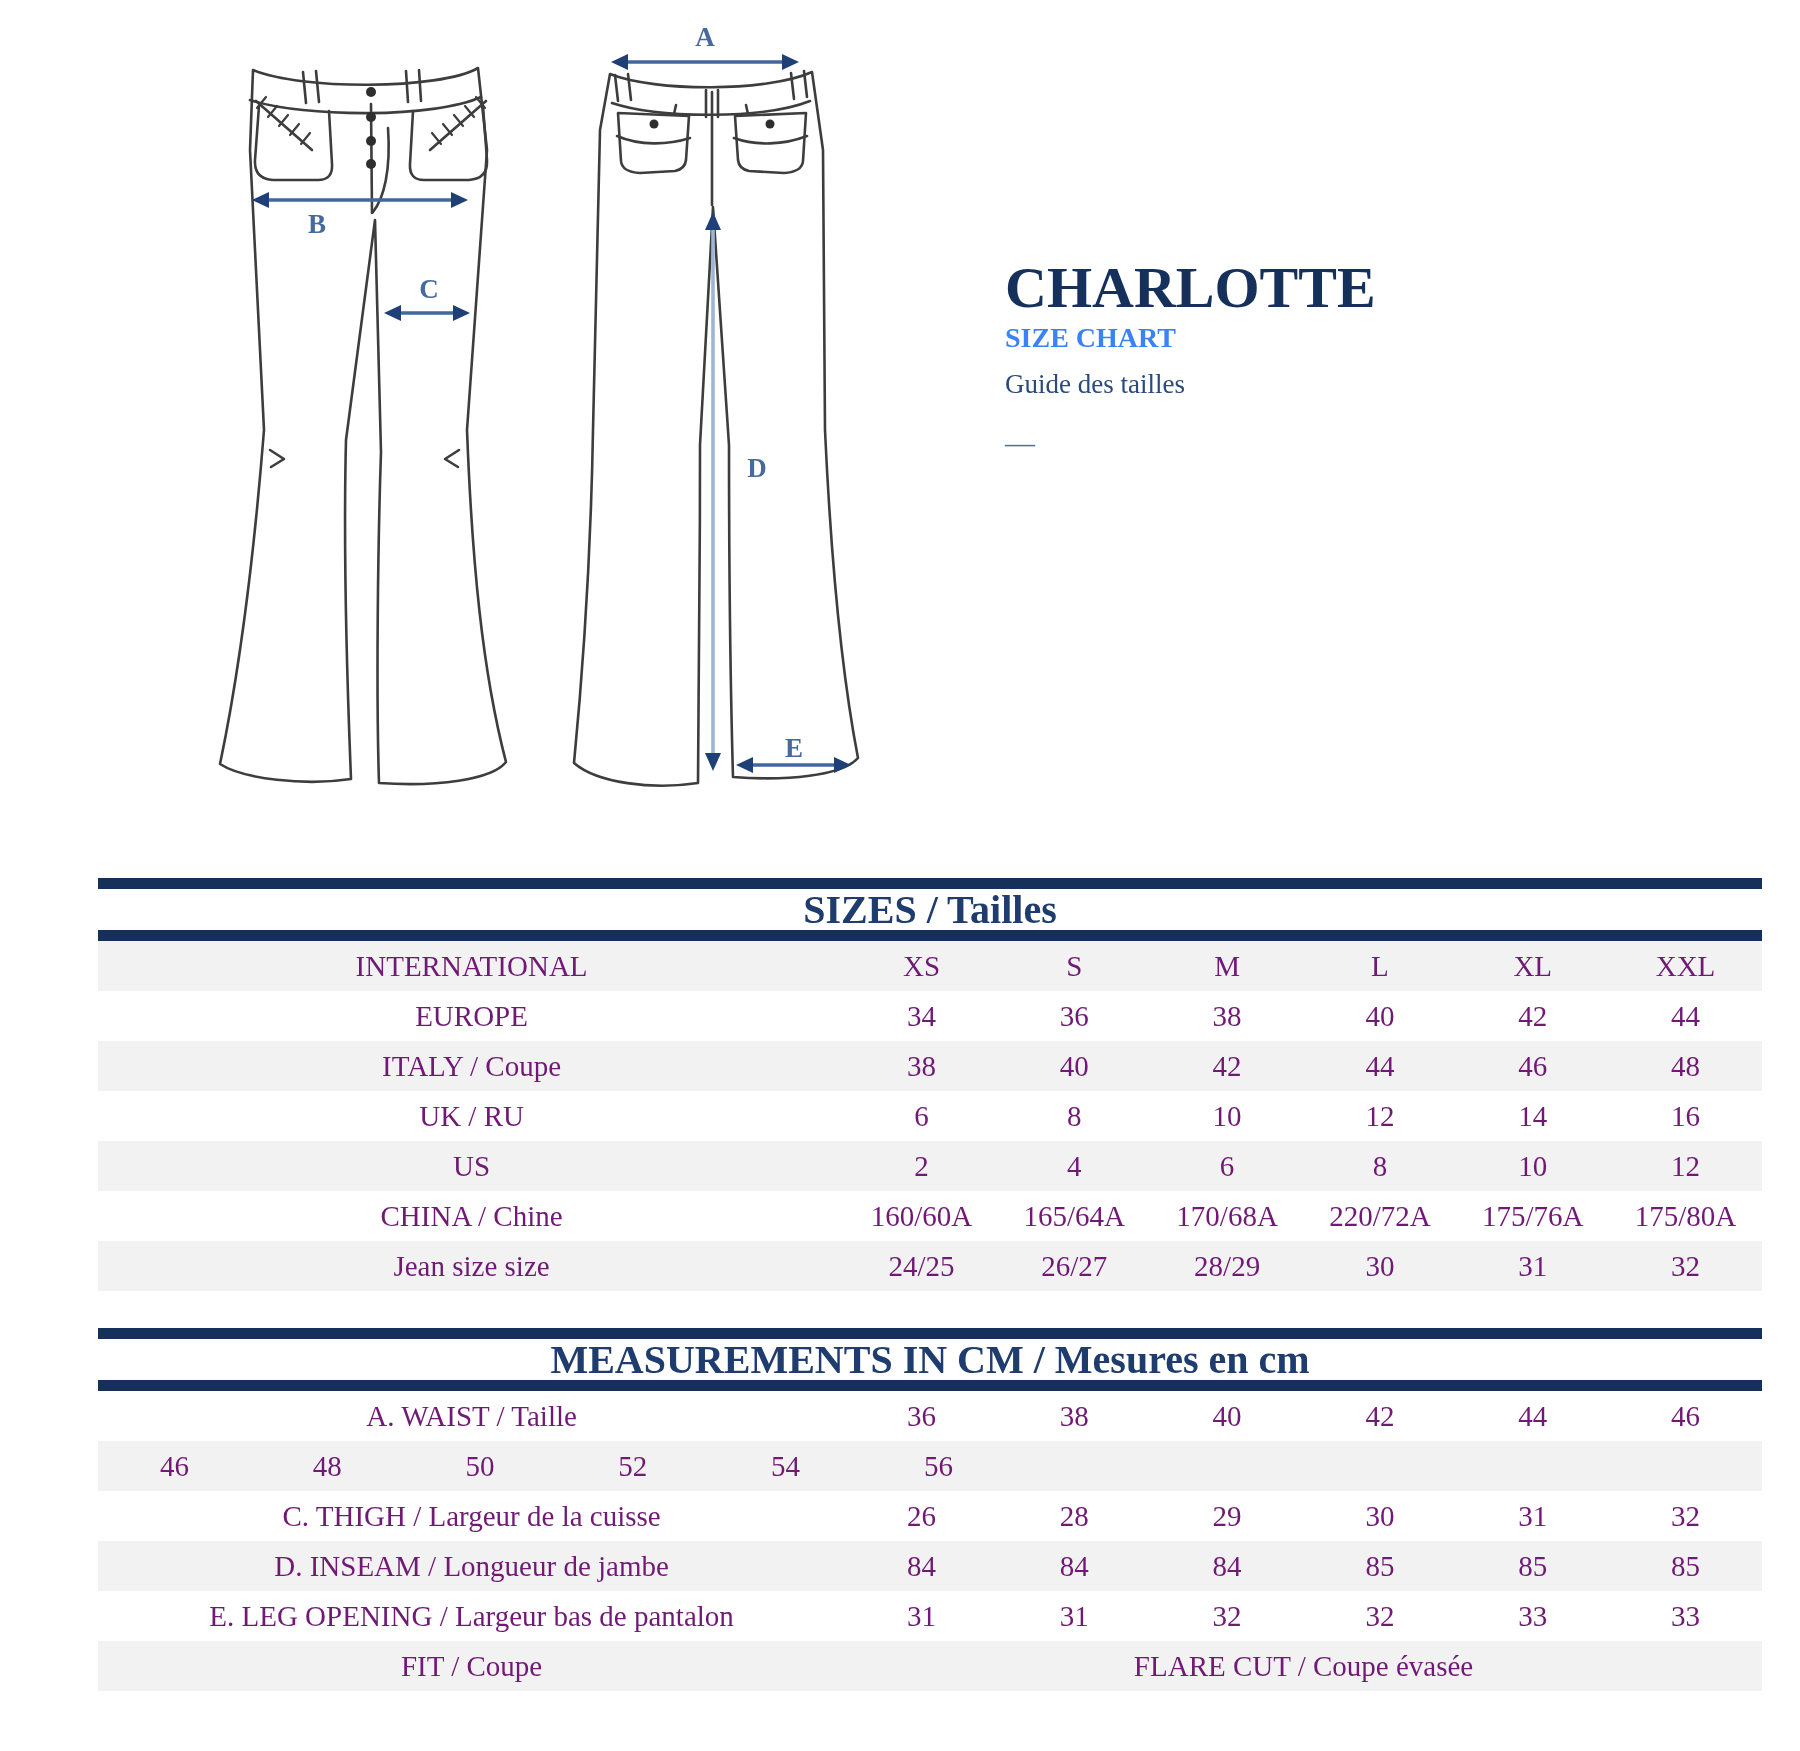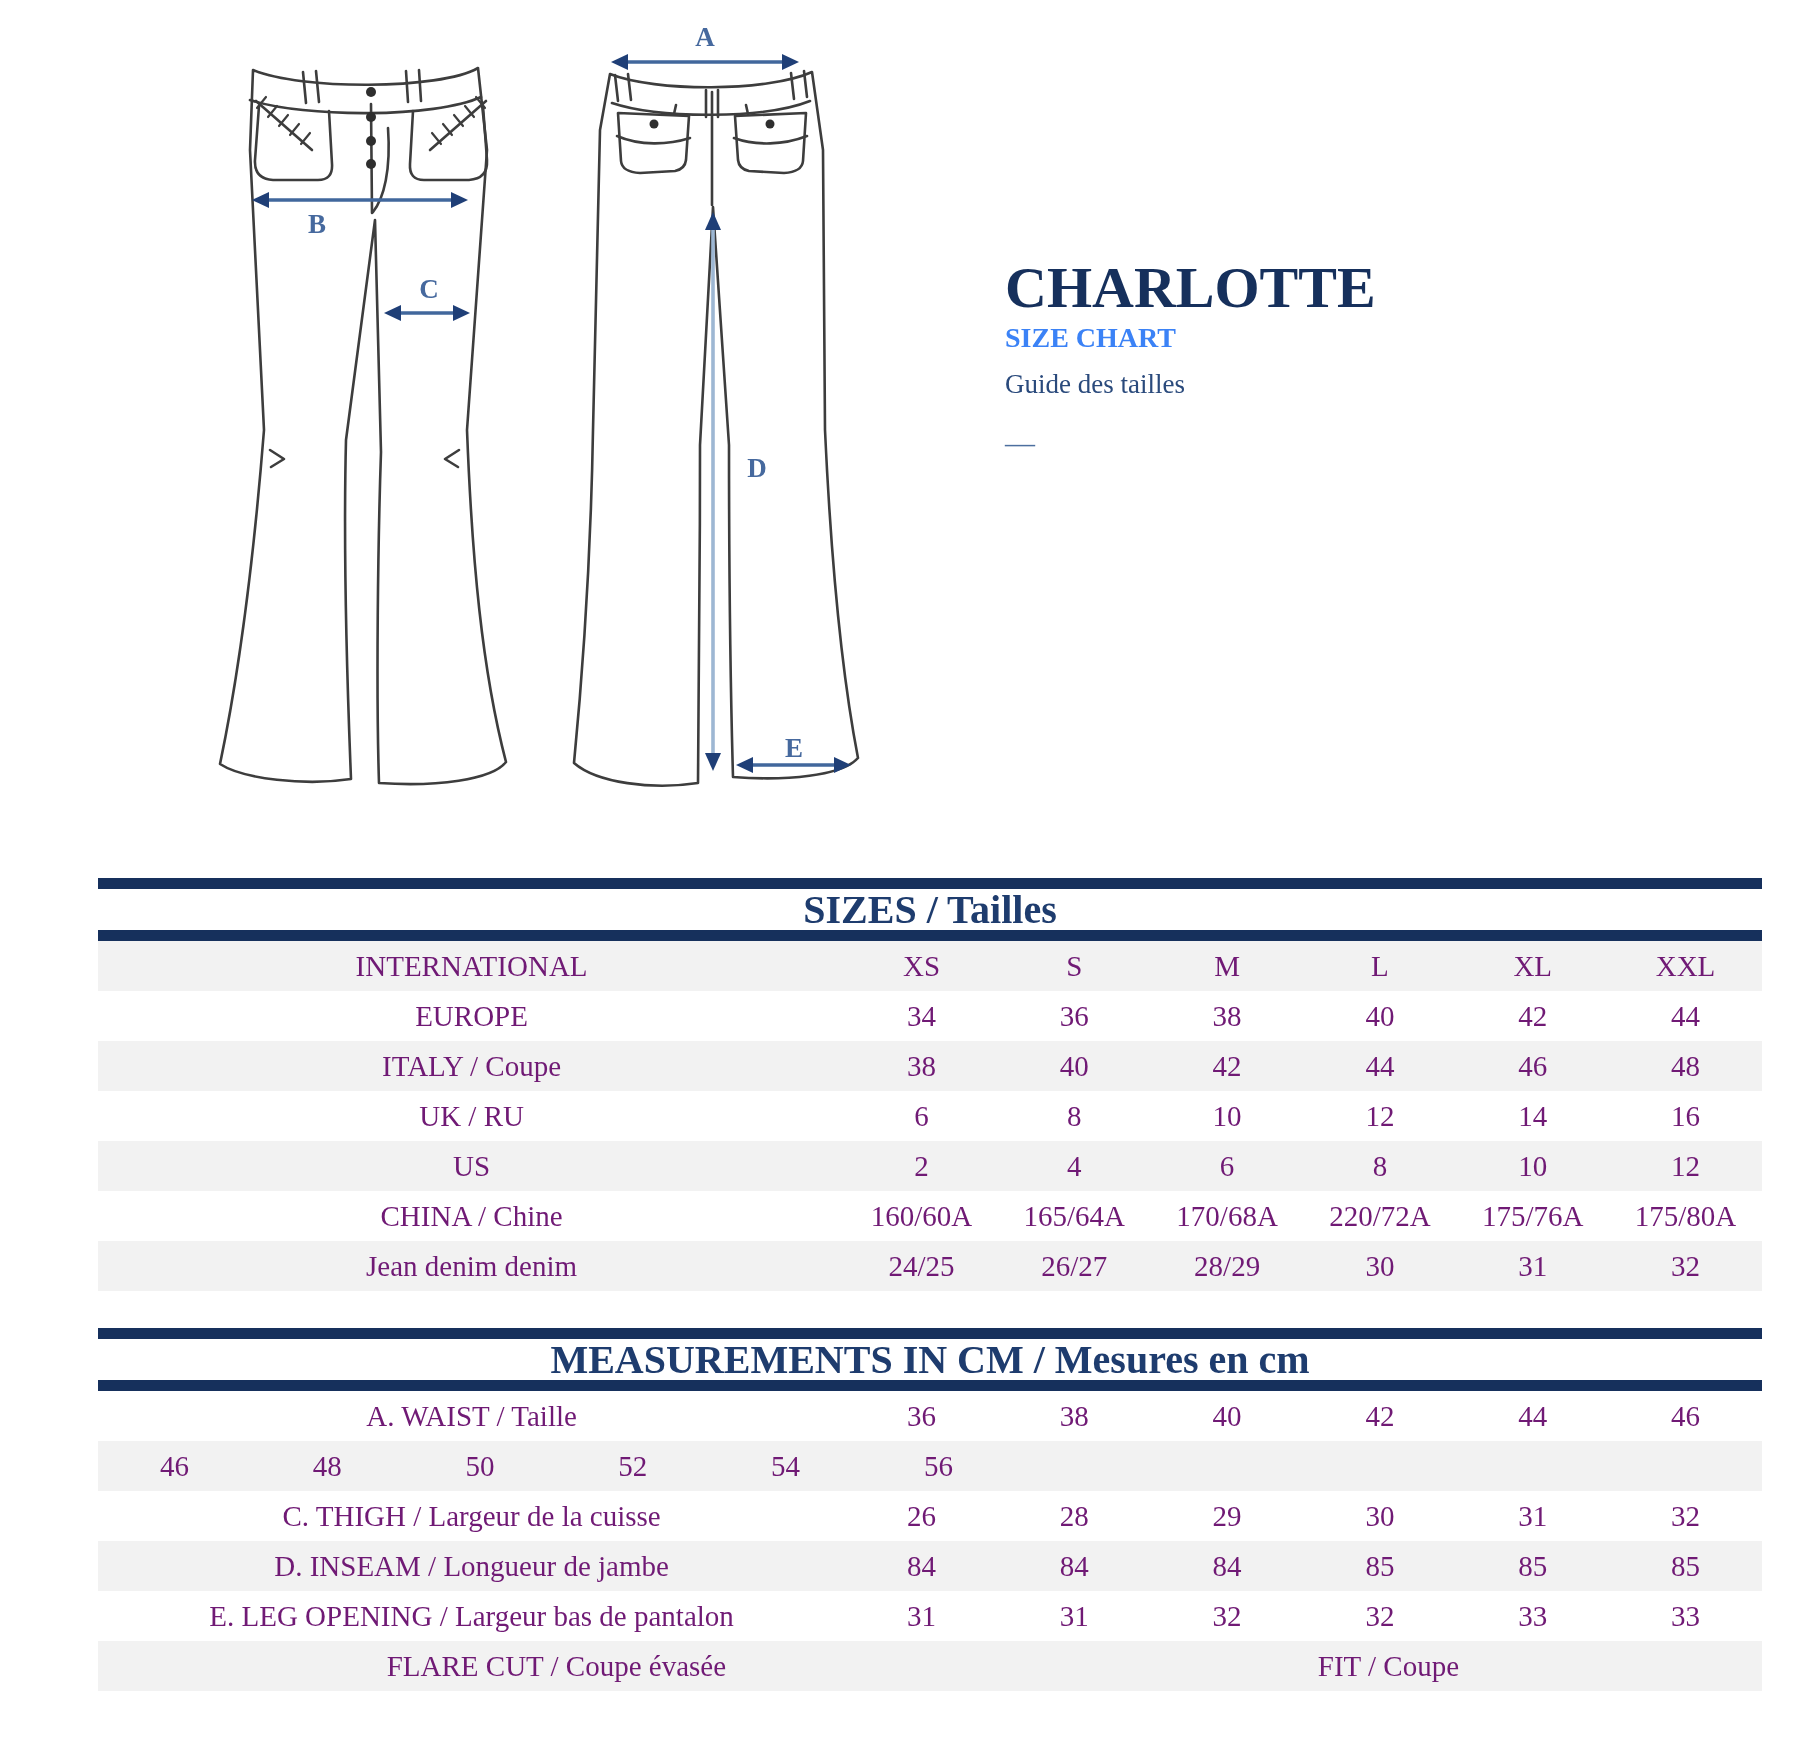--- a/index.html
+++ b/index.html
@@ -207,21 +207,21 @@
       <div class="trow">
         <div class="cell label">CHINA / Chine</div>
         <div class="cell val">160/60A</div>
         <div class="cell val">165/64A</div>
         <div class="cell val">170/68A</div>
         <div class="cell val">220/72A</div>
         <div class="cell val">175/76A</div>
         <div class="cell val">175/80A</div>
       </div>
       <div class="trow alt">
-        <div class="cell label">Jean denim denim</div>
+        <div class="cell label">Jean size size</div>
         <div class="cell val">24/25</div>
         <div class="cell val">26/27</div>
         <div class="cell val">28/29</div>
         <div class="cell val">30</div>
         <div class="cell val">31</div>
         <div class="cell val">32</div>
       </div>
     </div>
 </div>
 
@@ -268,17 +268,17 @@
       <div class="trow">
         <div class="cell label">E. LEG OPENING / Largeur bas de pantalon</div>
         <div class="cell val">31</div>
         <div class="cell val">31</div>
         <div class="cell val">32</div>
         <div class="cell val">32</div>
         <div class="cell val">33</div>
         <div class="cell val">33</div>
       </div>
       <div class="trow alt">
+        <div class="cell label">FIT / Coupe</div>
         <div class="cell span">FLARE CUT / Coupe évasée</div>
-        <div class="cell label">FIT / Coupe</div>
       </div>
     </div>
 </div>
 
 </body></html>

